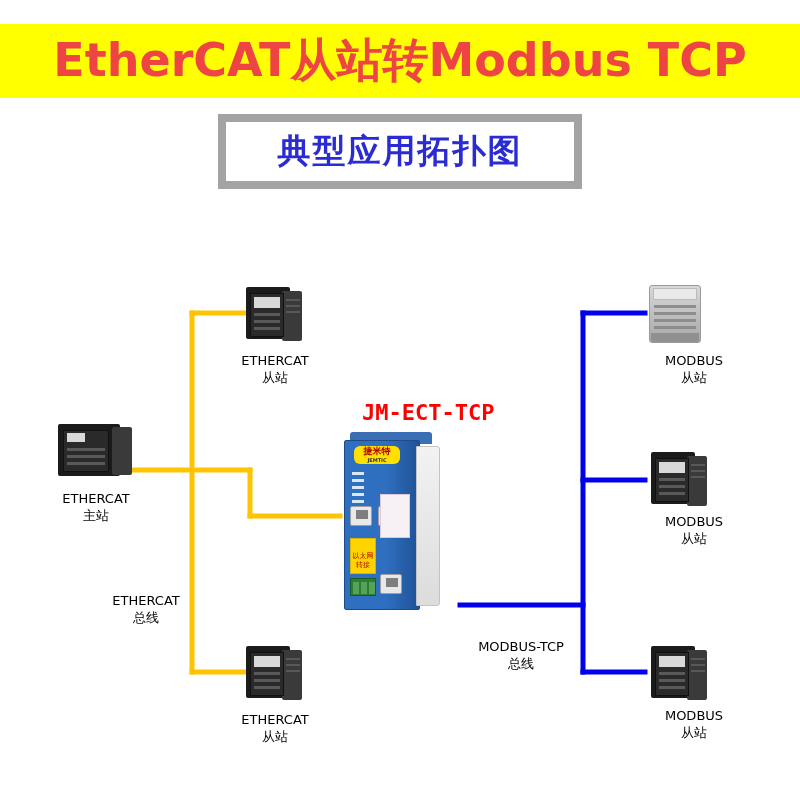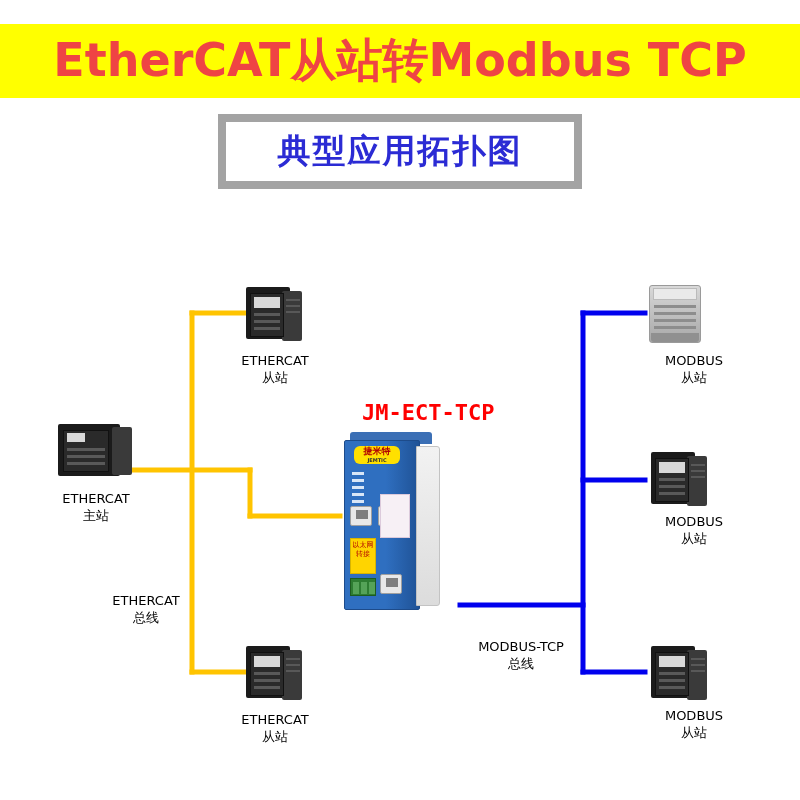--- a/index.html
+++ b/index.html
@@ -260,21 +260,21 @@
     position: absolute;
     left: 14px; top: 106px;
     width: 26px; height: 36px;
     background: #ffd400;
     border: 1px solid #d8b400;
     box-sizing: border-box;
     color: #b10000;
     font-size: 7px;
     text-align: center;
     line-height: 9px;
-    padding-top: 2px;
+    padding-top: 13px;
     font-family: "DejaVu Sans", sans-serif;
   }
   .gw-terminal {
     position: absolute;
     left: 14px; top: 146px;
     width: 26px; height: 18px;
     background: #2e7d32;
     border: 1px solid #1d5c20;
     box-sizing: border-box;
   }

